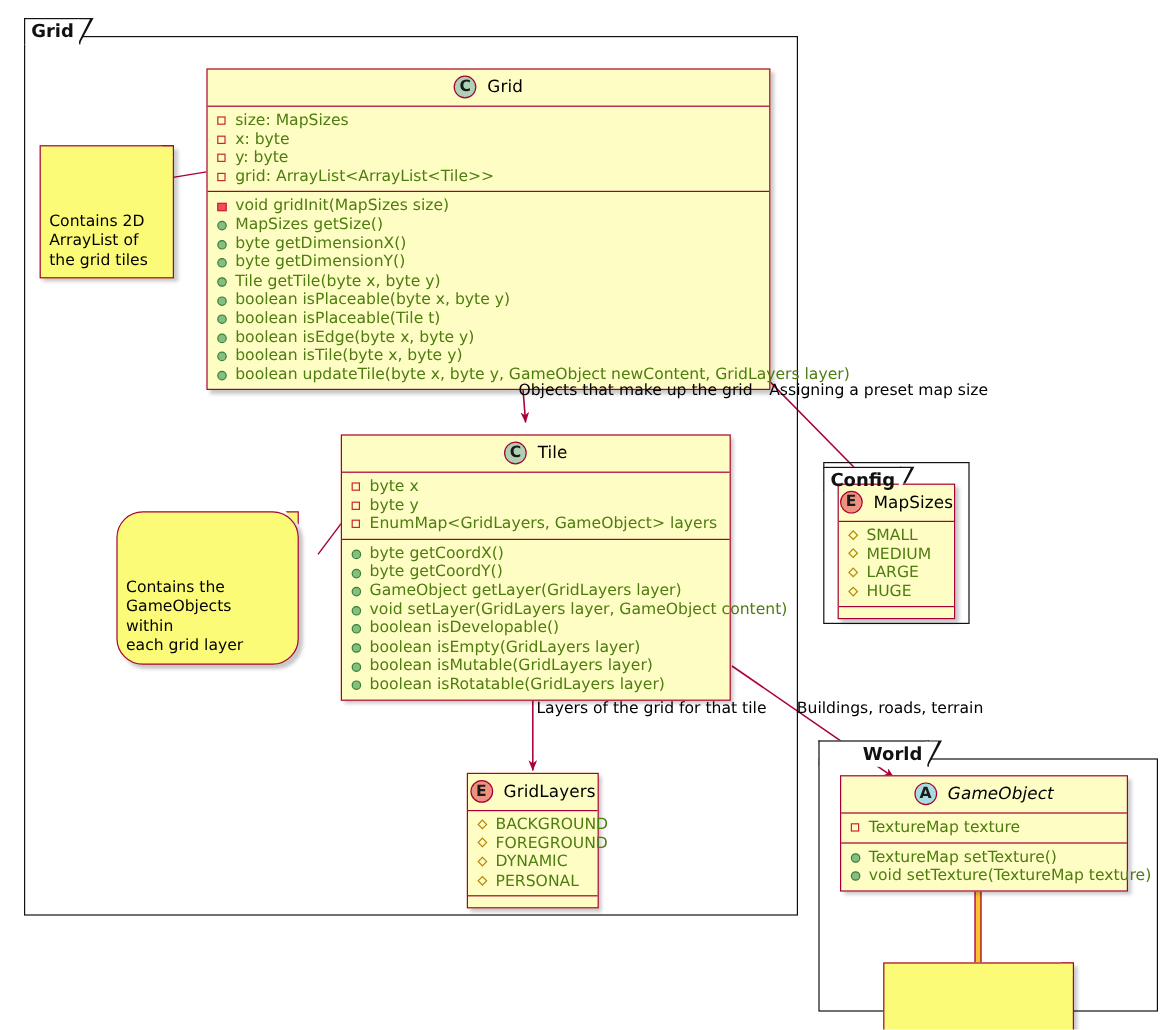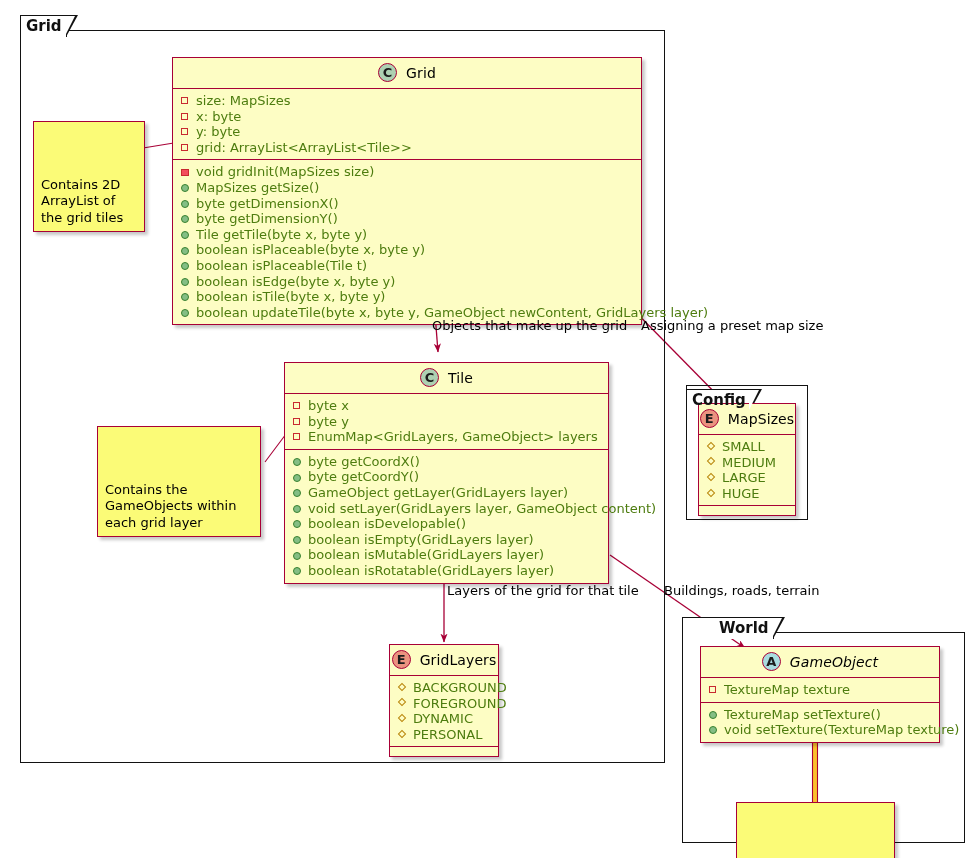--- a/index.html
+++ b/index.html
@@ -455,21 +455,21 @@
   </div>
 
   <div class="note" style="left:33px; top:121px; width:112px;">
     <span class="fold"></span>
     <span class="fold2"></span>
     <span>Contains 2D
 ArrayList of
 the grid tiles</span>
   </div>
 
-  <div class="note" style="left:97px; top:426px; width:164px;">
+  <div class="note" style="left:97px; top:426px; width:152px;border-radius:22px;">
     <span class="fold"></span>
     <span class="fold2"></span>
     <span>Contains the
 GameObjects within
 each grid layer</span>
   </div>
 
   <div class="note" style="left:736px; top:802px; width:159px;">
     <span class="fold"></span>
     <span class="fold2"></span>

